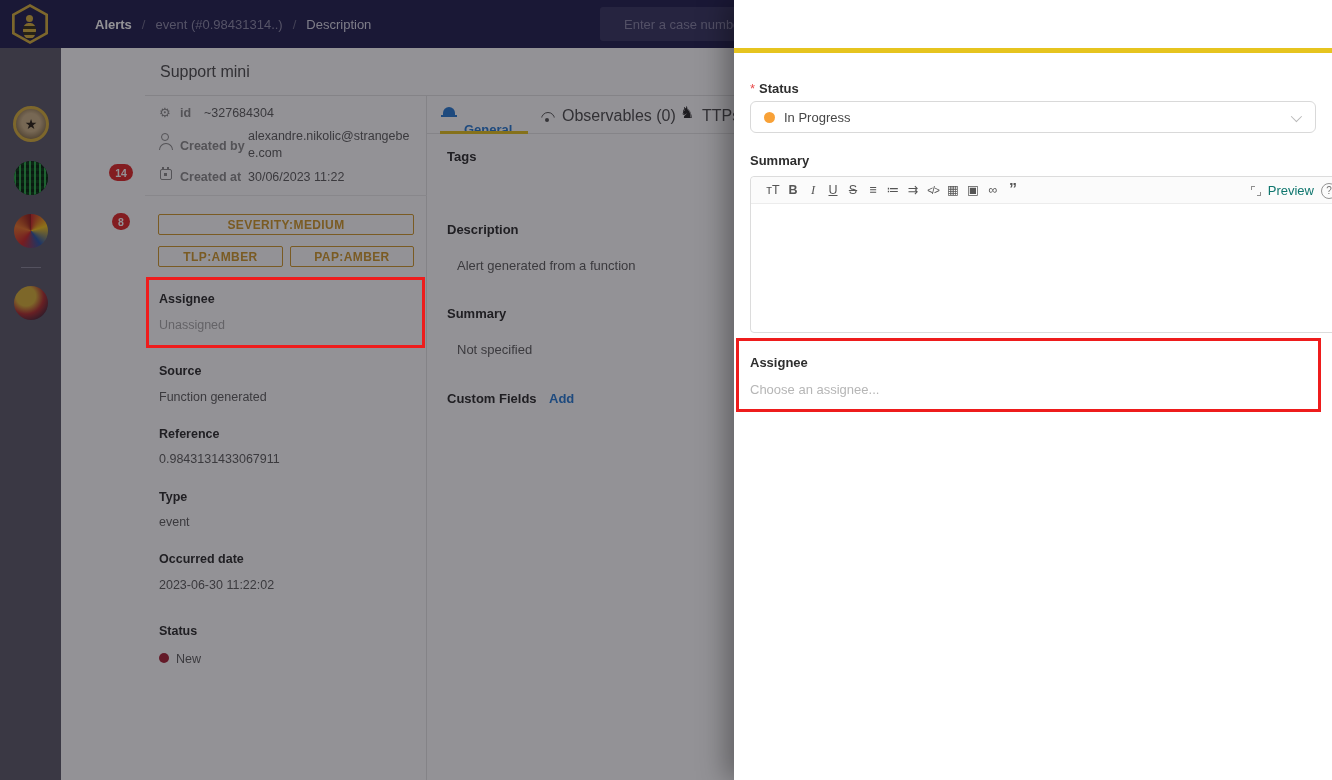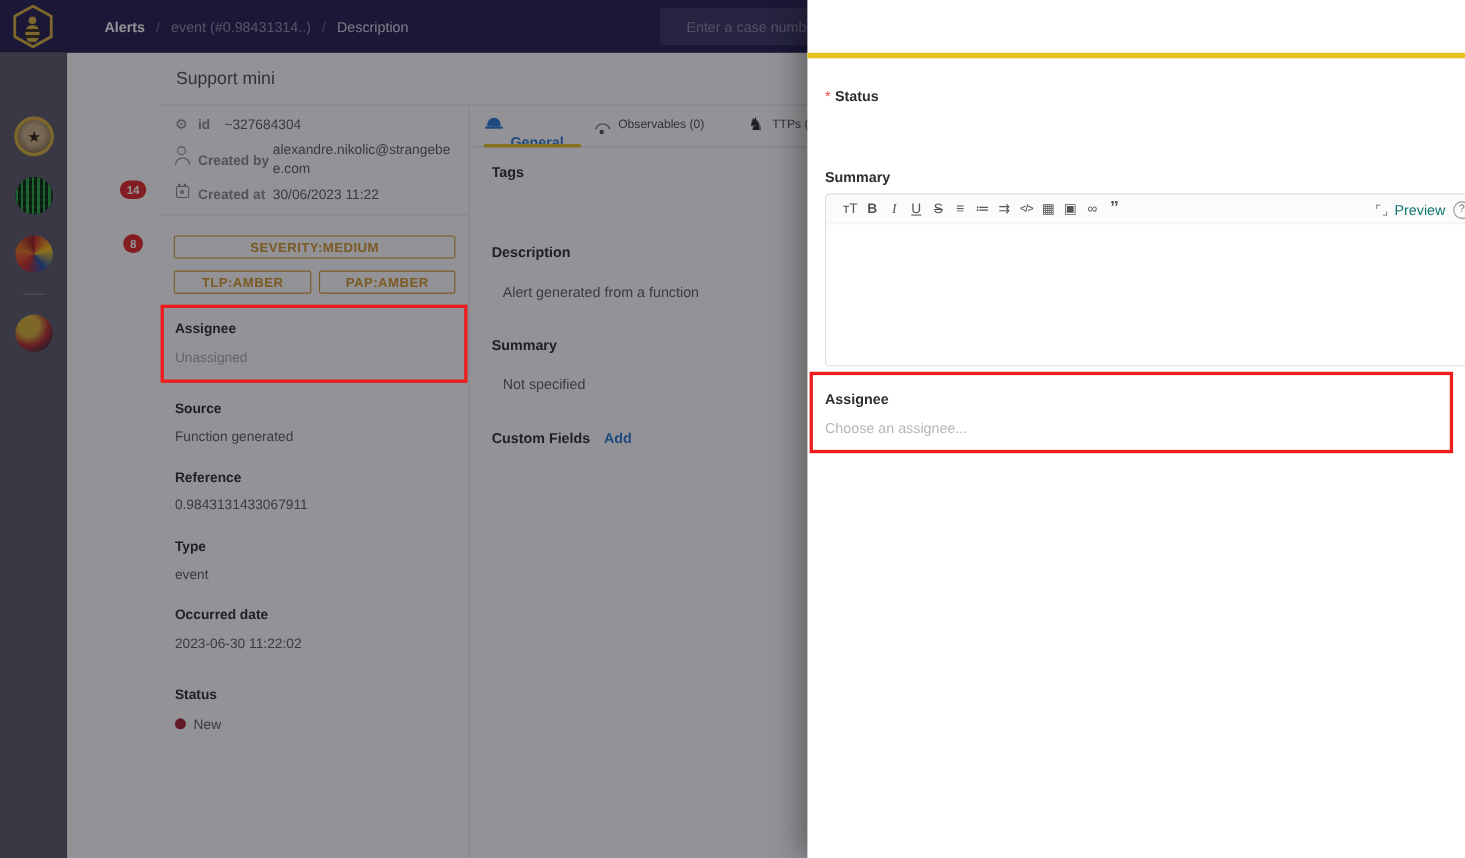--- a/index.html
+++ b/index.html
@@ -119,21 +119,21 @@
   .amber-badge { border:1.5px solid var(--amber); color:var(--amber); border-radius:2px;
     display:flex; align-items:center; justify-content:center; font-size:12px; font-weight:600;
     letter-spacing:.4px; height:21px; }
   .status-dot { width:10px; height:10px; border-radius:50%; }
 
   
   .content-bg { left:427px; top:96px; width:905px; height:684px; background:#fff; }
   .tabs-border { left:427px; top:133px; width:905px; height:1px; background:#e5e5e5; }
   .tab-underline { left:440px; top:131px; width:88px; height:3px; background:var(--accent_yellow); }
   .tab-label-active { font-size:13px; font-weight:600; color:var(--brand_blue);margin-top:15px; }
-  .tab-label { font-size:11px; color:#4f4f4f; }
+  .tab-label { font-size:16px; color:#4f4f4f; }
   .siren-sm { left:443px; top:107px; width:12px; height:8px; border-radius:6px 6px 0 0;
     background:var(--brand_blue); }
   .siren-sm::after { content:""; position:absolute; left:-2px; bottom:-2px; width:16px; height:2px;
     background:var(--brand_blue); }
   .wifi-icon { left:540px; top:112px; width:14px; height:8px; }
   .wifi-icon::before { content:""; position:absolute; left:1px; top:0; width:12px; height:12px;
     border:1.5px solid #555; border-radius:50%;
     clip-path:polygon(0 0,100% 0,100% 40%,0 40%); }
   .wifi-icon::after { content:""; position:absolute; left:5px; top:6px; width:4px; height:4px;
     background:#555; border-radius:50%; }
@@ -339,20 +339,25 @@
   <span class="abs link-blue" style="left:549px;top:391px;">Add</span>
 
   <div class="abs overlay"></div>
 
   <div class="abs modal">
     <div class="abs modal-accent"></div>
 
     <div class="abs" style="left:16px;top:79px;">
       <span class="req">*</span><span class="field-label">Status</span>
     </div>
+    <div class="abs select-box">
+      <div class="select-dot"></div>
+      <span class="select-text">In Progress</span>
+      <div class="chevron"></div>
+    </div>
 
     <span class="abs field-label" style="left:16px;top:153px;">Summary</span>
     <div class="abs editor">
       <div class="editor-toolbar">
         <span class="tbtn">тT</span>
         <span class="tbtn tb-bold">B</span>
         <span class="tbtn tb-italic">I</span>
         <span class="tbtn tb-under">U</span>
         <span class="tbtn tb-strike">S</span>
         <span class="tbtn">≡</span>

